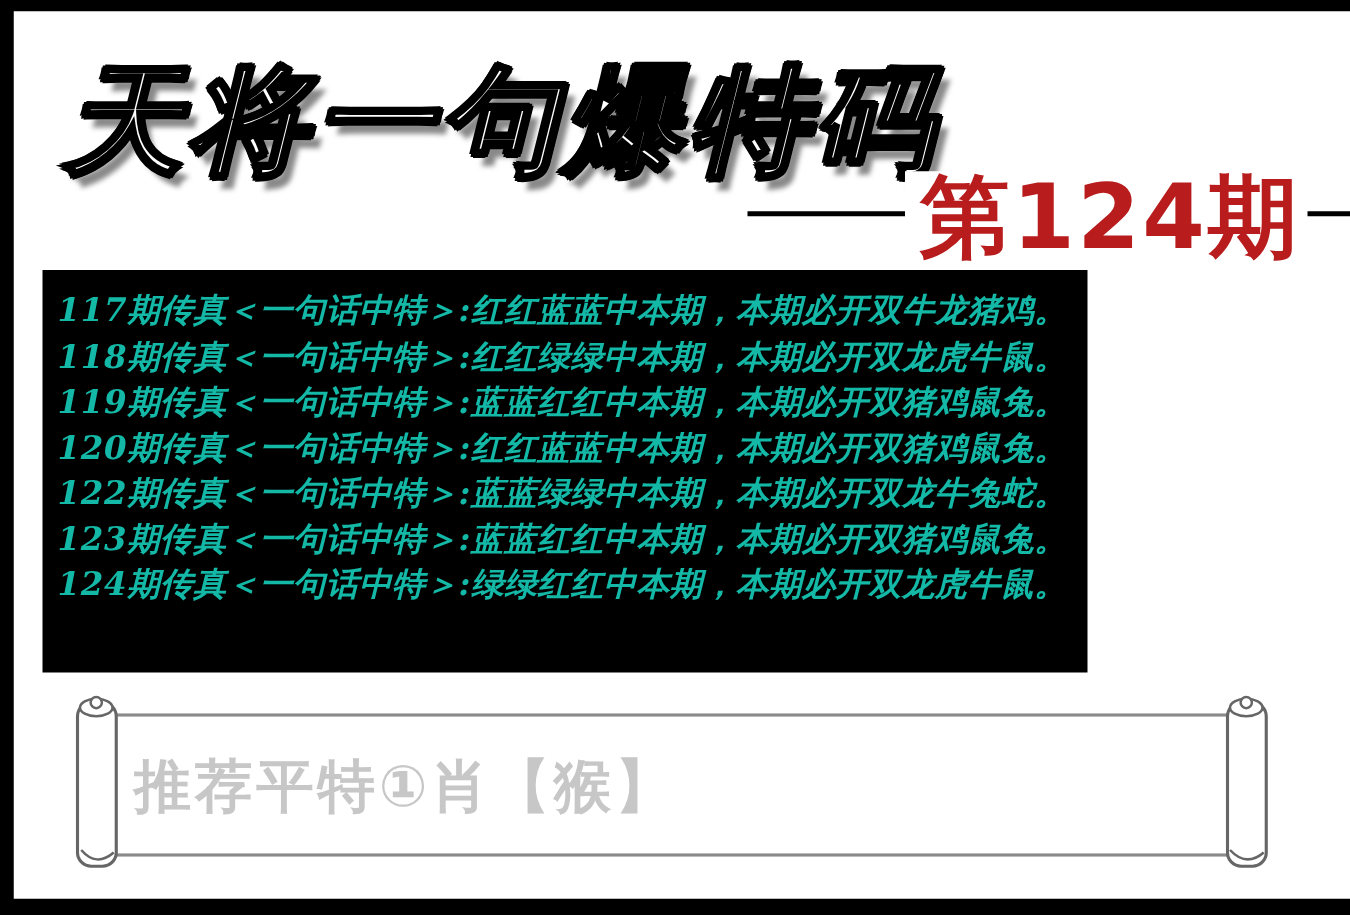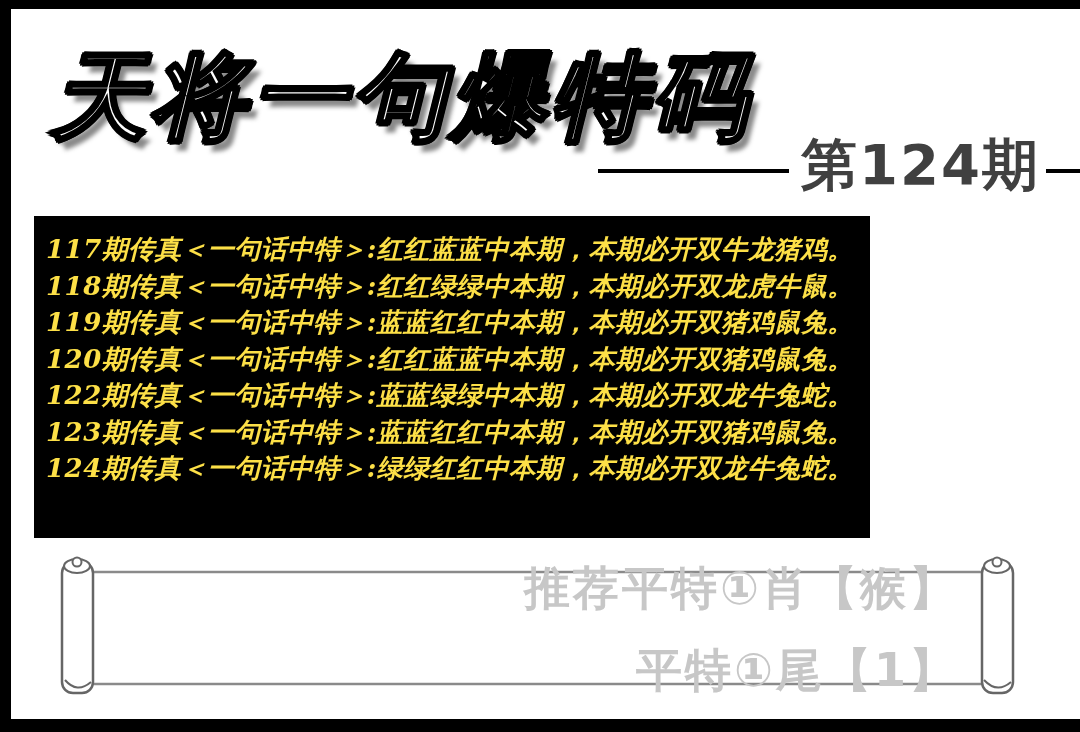--- a/index.html
+++ b/index.html
@@ -38,63 +38,62 @@
 
   
   .issue-line {
     position: absolute;
     top: 169px; left: 598px; right: 0;
     height: 4px; background: #000;
   }
   .issue-label {
     position: absolute;
     top: 137px; right: 34px;
-    font-size: 56px;
+    font-size: 72px;
     font-weight: 900;
-    color: #404040;
+    color: #b91c1c;
     line-height: 1;
     background: #fff;
     padding: 0 6px 2px 12px;
     letter-spacing: 2px;
     white-space: nowrap;
   }
 
   
   .panel {
     position: absolute;
     left: 34px; top: 216px;
     width: 836px; height: 322px;
     background: #000;
     padding: 15px 12px;
   }
   .panel .row {
-    color: #fde047;
+    color: #14b8a6;
     font-family: "DejaVu Serif", serif;
     font-style: italic;
     font-weight: bold;
     font-size: 26px;
     line-height: 36.5px;
     letter-spacing: 0.5px;
     white-space: nowrap;
   }
 
   
   .scroll-banner {
     position: absolute;
     left: 55px; top: 552px;
     width: 965px; height: 150px;
   }
   .scroll-banner svg { position: absolute; inset: 0; }
   .scroll-text-layer {
     position: absolute; inset: 0;
     display: flex;
-    align-items: flex-end;
+    align-items: center;
     justify-content: space-between;
     padding: 6px 62px 0 52px;
-    flex-direction: column;
   }
   .scroll-text {
     color: #c7c7c7;
     font-size: 46px;
     font-weight: bold;
     letter-spacing: 3px;
     white-space: nowrap;
   }
 </style>
 </head>
@@ -111,37 +110,36 @@
   <div class="issue-line"></div>
   <div class="issue-label">第124期</div>
 
   <div class="panel">
     <div class="row">117期传真＜一句话中特＞:红红蓝蓝中本期，本期必开双牛龙猪鸡。</div>
     <div class="row">118期传真＜一句话中特＞:红红绿绿中本期，本期必开双龙虎牛鼠。</div>
     <div class="row">119期传真＜一句话中特＞:蓝蓝红红中本期，本期必开双猪鸡鼠兔。</div>
     <div class="row">120期传真＜一句话中特＞:红红蓝蓝中本期，本期必开双猪鸡鼠兔。</div>
     <div class="row">122期传真＜一句话中特＞:蓝蓝绿绿中本期，本期必开双龙牛兔蛇。</div>
     <div class="row">123期传真＜一句话中特＞:蓝蓝红红中本期，本期必开双猪鸡鼠兔。</div>
-    <div class="row">124期传真＜一句话中特＞:绿绿红红中本期，本期必开双龙牛兔蛇。</div>
+    <div class="row">124期传真＜一句话中特＞:绿绿红红中本期，本期必开双龙虎牛鼠。</div>
   </div>
 
   <div class="scroll-banner">
     <svg viewBox="0 0 965 150" width="965" height="150" xmlns="http://www.w3.org/2000/svg">
 
       <rect x="36" y="20" width="893" height="112" fill="#ffffff" stroke="#8a8a8a" stroke-width="2.5"></rect>
 
       <rect x="7" y="10" width="31" height="131" rx="11" fill="#ffffff" stroke="#666666" stroke-width="2.5"></rect>
       <ellipse cx="22" cy="14" rx="13" ry="7" fill="#ffffff" stroke="#666666" stroke-width="2"></ellipse>
       <circle cx="22" cy="10" r="4.5" fill="#ffffff" stroke="#666666" stroke-width="2"></circle>
       <path d="M10 128 Q22 142 36 130" fill="none" stroke="#666666" stroke-width="2"></path>
 
       <rect x="927" y="10" width="31" height="131" rx="11" fill="#ffffff" stroke="#666666" stroke-width="2.5"></rect>
       <ellipse cx="942" cy="14" rx="13" ry="7" fill="#ffffff" stroke="#666666" stroke-width="2"></ellipse>
       <circle cx="942" cy="10" r="4.5" fill="#ffffff" stroke="#666666" stroke-width="2"></circle>
       <path d="M929 128 Q942 142 956 130" fill="none" stroke="#666666" stroke-width="2"></path>
     </svg>
     <div class="scroll-text-layer">
       <span class="scroll-text">推荐平特①肖【猴】</span>
-      <span class="scroll-text">平特①尾【1】</span>
     </div>
   </div>
 
 </div>
 
 </body></html>

